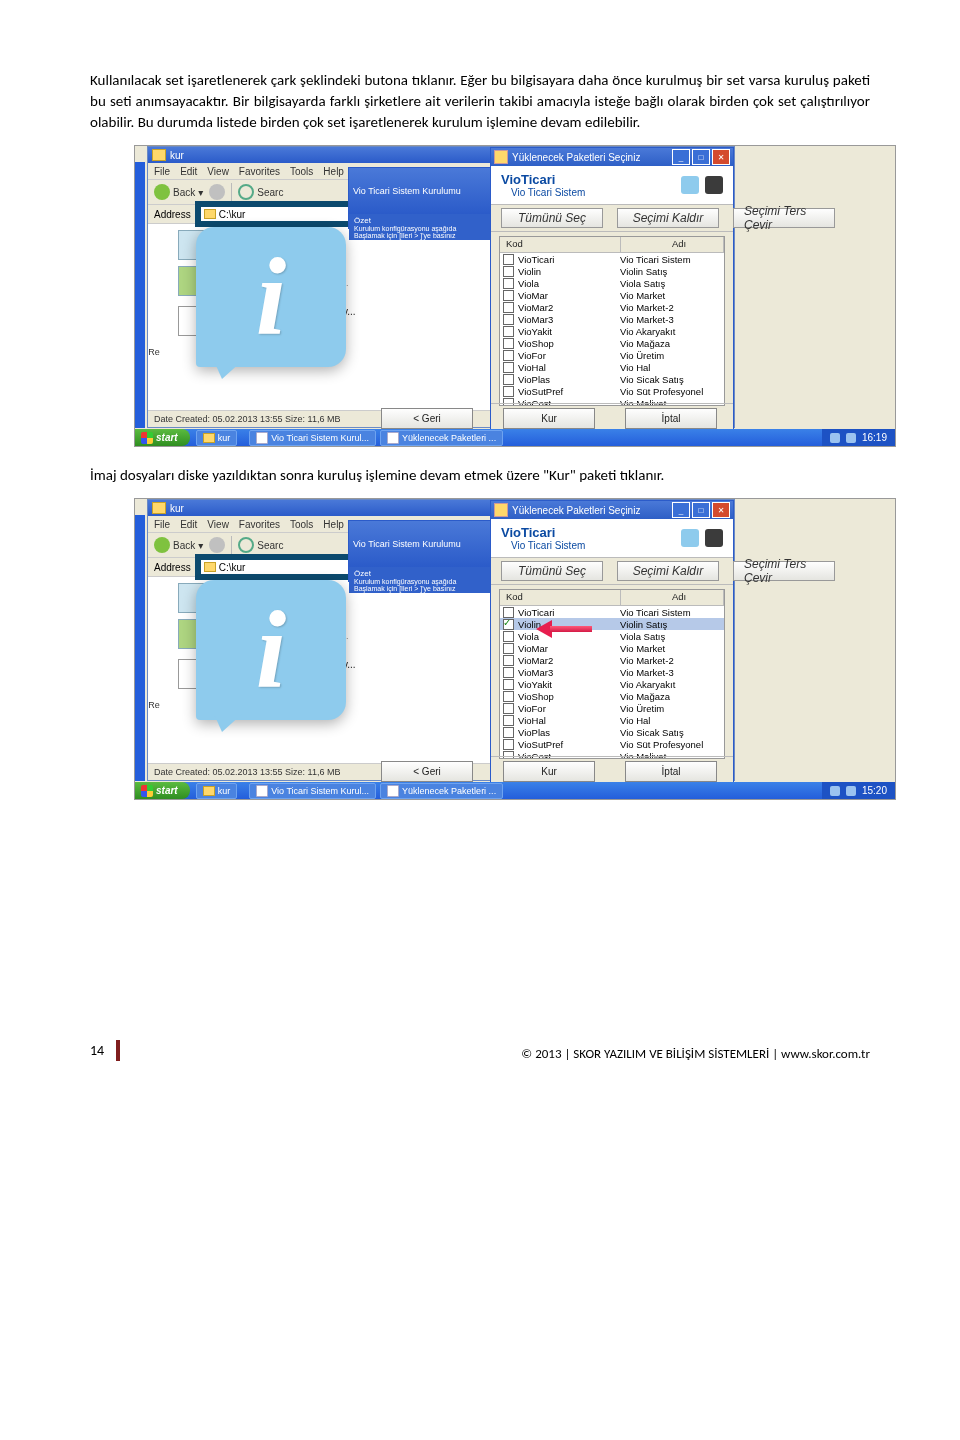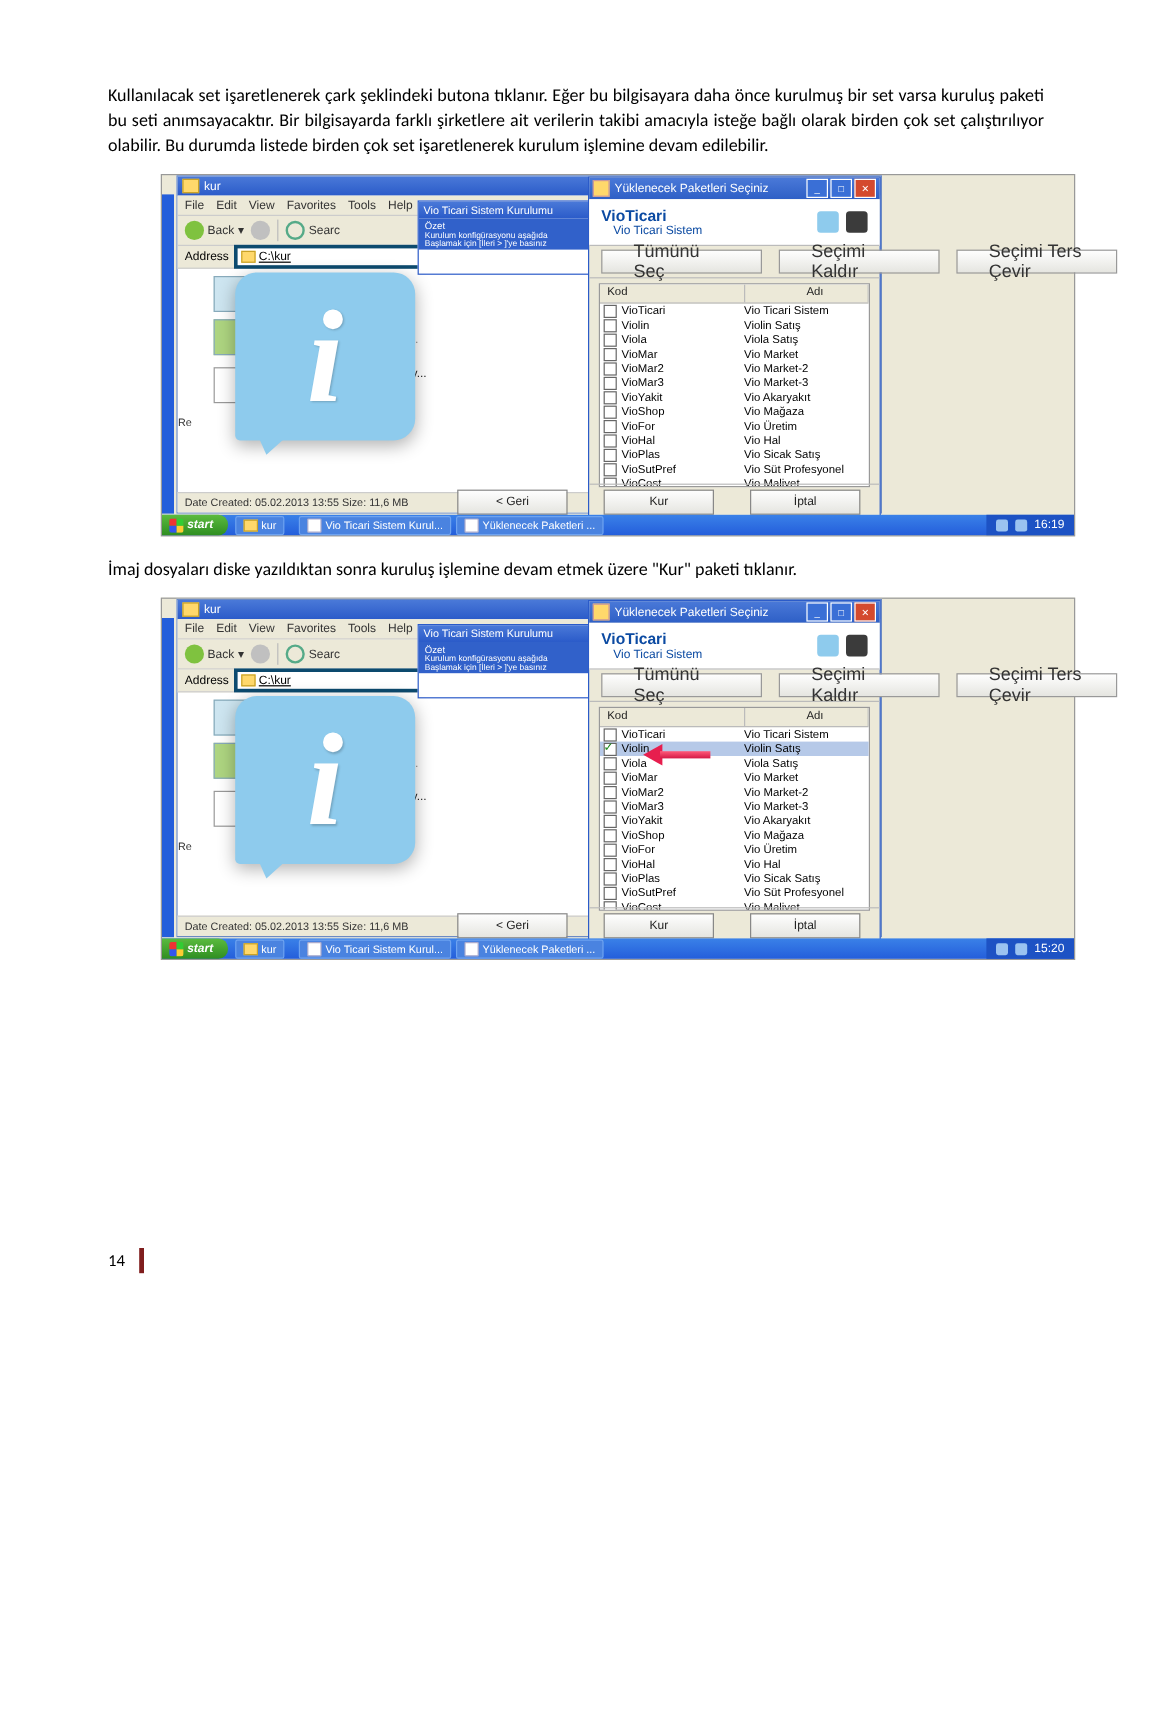--- a/index.html
+++ b/index.html
@@ -72,22 +72,22 @@
   .circle { width:16px; height:16px; border-radius:50%; }
   .back-btn { background: #7fc23f; }
   .fwd-btn { background: #c0c0c0; }
   .sep { width:1px; height:18px; background:#bbb; }
   .search-ico { width:12px; height:12px; border:2px solid #5a8; border-radius:50%; position:relative; }
   .address-bar {
     height: 18px; background:#ece9d8; border-bottom:1px solid #ccc;
     display:flex; align-items:center; gap:4px; padding:0 6px; font-size:10px;
   }
   .addr-input {
-    flex:0 0 160px; height:14px; background:#fff; border:3px solid #0c4a6e;
-    display:flex; align-items:center; padding:0 3px;text-decoration:underline;
+    flex:0 0 160px; height:14px; background:#fff; border:6px solid #0c4a6e;
+    display:flex; align-items:center; padding:0 3px;
   }
   .folder-mini { width:10px; height:8px; background:#ffd86b; border:1px solid #c9a227; margin-right:3px; }
   .file-list {
     padding: 6px 0 0 30px;
   }
   .file-item { display:flex; gap:6px; margin-bottom:6px; }
   .file-icon {
     width:28px; height:28px; background:#d5e5f5; border:1px solid #8ab;
     display:flex; align-items:center; justify-content:center; font-size:7px;
   }
@@ -103,21 +103,21 @@
     justify-content:space-between;
   }
   .status-right { display:flex; gap:24px; align-items:center; }
   
   .wizard {
     position:absolute; left:200px; top:20px; width:160px; height:60px;
     background:#fff; border:1px solid #2b5bc9;
   }
   .wizard-title {
     height:14px; background:linear-gradient(#4a79d8,#2b5bc9); color:#fff;
-    font-size:9px; display:flex; align-items:center; padding:0 4px;
+    font-size:9px; display:flex; align-items:center; padding:16px 4px;
   }
   .wizard-sub {
     height:22px; background:#3161ca; color:#fff; font-size:8px; padding:2px 5px;
   }
   .info-bubble {
     position:absolute; left:48px; top:80px; width:150px; height:140px;
     background:#8ecbed; border-radius:18px 18px 18px 4px;
     display:flex; align-items:center; justify-content:center;
     box-shadow: 0 4px 14px rgba(0,0,0,0.3);
   }
@@ -153,24 +153,24 @@
   .dlg-header-left .h1 { color:#0b4aa2; font-weight:bold; font-size:13px; }
   .dlg-header-left .h2 { color:#0b4aa2; font-size:10px; margin-left:10px; }
   .hdr-icons { display:flex; gap:6px; }
   .hdr-icon { width:18px; height:18px; background:#8ecbed; border-radius:3px; }
   .hdr-icon.dark { background:#3b3b3b; }
   .dlg-buttons-row {
     height:26px; display:flex; align-items:center; gap:14px; padding:0 10px;
     border-bottom:1px solid #bbb;
   }
   .dlg-btn-top {
-    height:18px; padding:0 26px; min-width:80px;
+    height:18px; padding:0 10px; min-width:80px;
     background:linear-gradient(#fefefe,#e5e5e0); border:1px solid #999;
     display:flex; align-items:center; justify-content:center;
-    font-size:15px; color:#333;
+    font-size:12px; color:#333;font-style:italic;
   }
   .table-area {
     background:#fff; margin:4px 8px; border:1px solid #999;
     height:168px; overflow:hidden; position:relative;
   }
   .table-head {
     height:15px; background:#ece9d8; border-bottom:1px solid #bbb;
     display:flex; font-size:9.5px; color:#222;gap:45px;
   }
   .th { padding:1px 6px; border-right:1px solid #bbb; }
@@ -707,14 +707,15 @@
           <span class="ti"></span>
           <span class="ti"></span>
           <span>15:20</span>
         </div>
       </div>
     </div>
   </div>
 
   <div class="page-footer">
     <div class="page-num-box">14</div>
+    <div class="copyright">© 2013   |   SKOR YAZILIM VE BİLİŞİM SİSTEMLERİ   |   www.skor.com.tr</div>
   </div>
 </div>
 
 </body></html>

